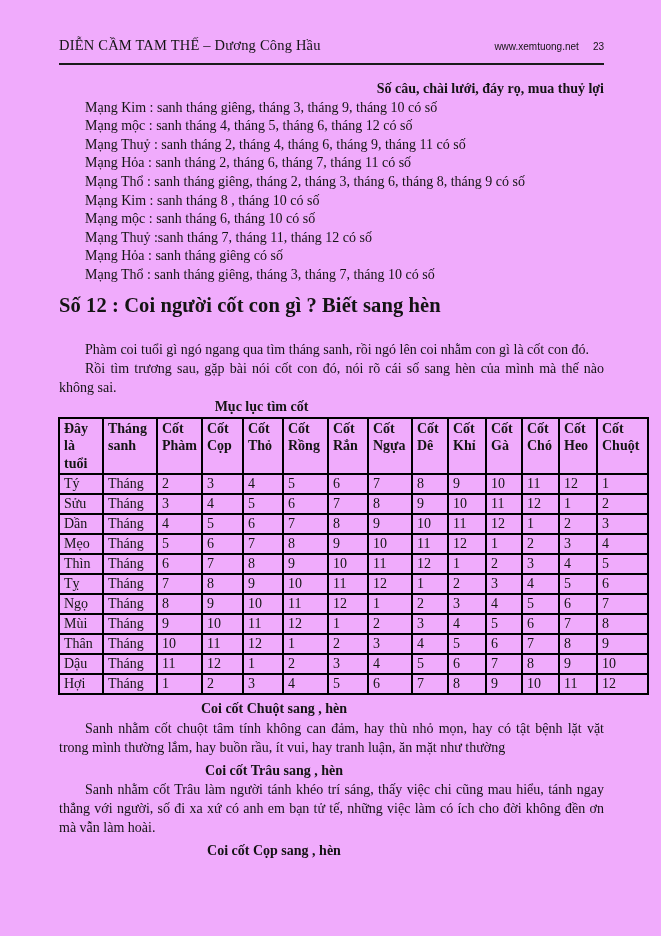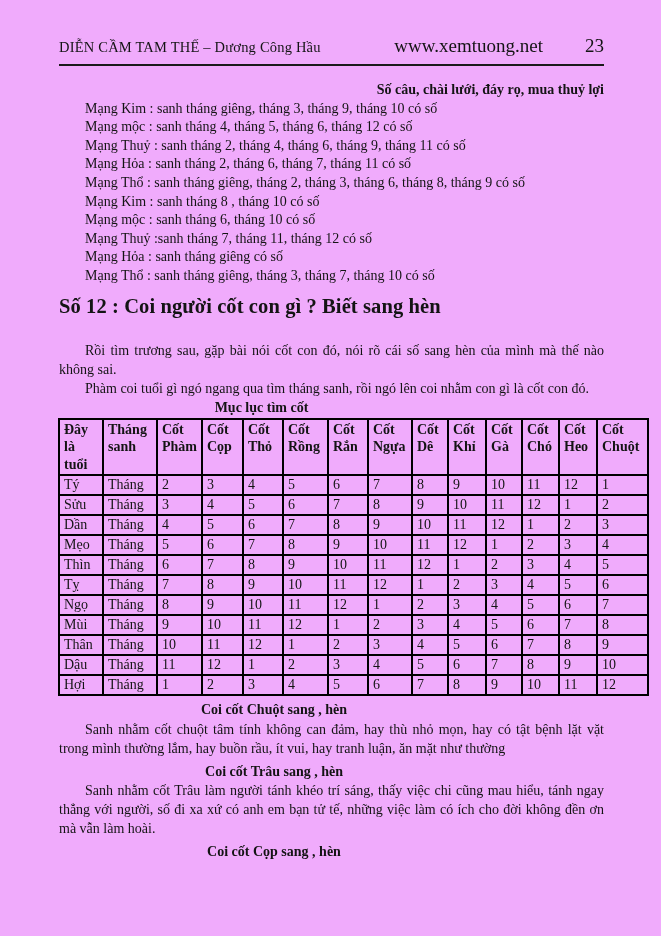--- a/index.html
+++ b/index.html
@@ -8,21 +8,21 @@
     width: 661px; height: 936px;
     color: #141414;
     font-family: "Liberation Serif", serif;
     font-size: 14px;
     overflow: hidden;
   }
   .page { width: 661px; height: 936px; padding: 37px 57px 0 59px; background: #f0abfc; }
 
   .pagehead { display: flex; justify-content: space-between; align-items: baseline; line-height: 17px; }
   .pagehead .book { font-size: 14.5px; letter-spacing: 0.2px; }
-  .pagehead .right { display: flex; gap: 42px; font-family: Liberation Serif, serif; font-size: 19px; }
+  .pagehead .right { display: flex; gap: 14px; font-family: Liberation Sans, sans-serif; font-size: 10px; }
   .headrule { border: none; border-top: 2px solid #1a1a1a; margin-top: 8px; }
 
   .sub-heading { font-weight: bold; padding-left: 78px; line-height: 18.6px; }
   .mt15 { margin-top: 15px; text-align: right; }
   .menh-line { padding-left: 26px; line-height: 18.6px; white-space: nowrap; }
 
   h1.chapter { font-size: 20.5px; font-weight: bold; margin-top: 8px; line-height: 24px; letter-spacing: 0.1px; }
 
   .intro { margin-top: 23px; }
   .intro p { text-indent: 26px; text-align: justify; line-height: 19px; }
@@ -64,22 +64,22 @@
       <div class="menh-line">Mạng Kim : sanh tháng 8 ,  tháng 10 có số</div>
       <div class="menh-line">Mạng mộc : sanh tháng 6, tháng 10 có số</div>
       <div class="menh-line">Mạng Thuỷ :sanh tháng 7, tháng 11, tháng 12 có số</div>
       <div class="menh-line">Mạng Hỏa : sanh tháng giêng có số</div>
       <div class="menh-line">Mạng Thổ  : sanh tháng giêng, tháng 3, tháng 7, tháng 10 có số</div>
     </div>
 
   <h1 class="chapter">Số 12 : Coi người cốt con gì ? Biết sang hèn</h1>
 
   <div class="intro">
+    <p>Phàm coi tuổi gì ngó ngang qua tìm tháng sanh, rồi ngó lên coi nhằm con gì là cốt con đó.</p>
     <p>Rồi tìm trương sau, gặp bài nói cốt con đó, nói rõ cái số sang hèn của mình mà thế nào không sai.</p>
-    <p>Phàm coi tuổi gì ngó ngang qua tìm tháng sanh, rồi ngó lên coi nhằm con gì là cốt con đó.</p>
   </div>
 
   <div class="table-title">Mục lục tìm cốt</div>
 
   <table class="cot">
     <colgroup>
       <col style="width:44px">
         <col style="width:54px">
         <col style="width:45px">
         <col style="width:41px">

